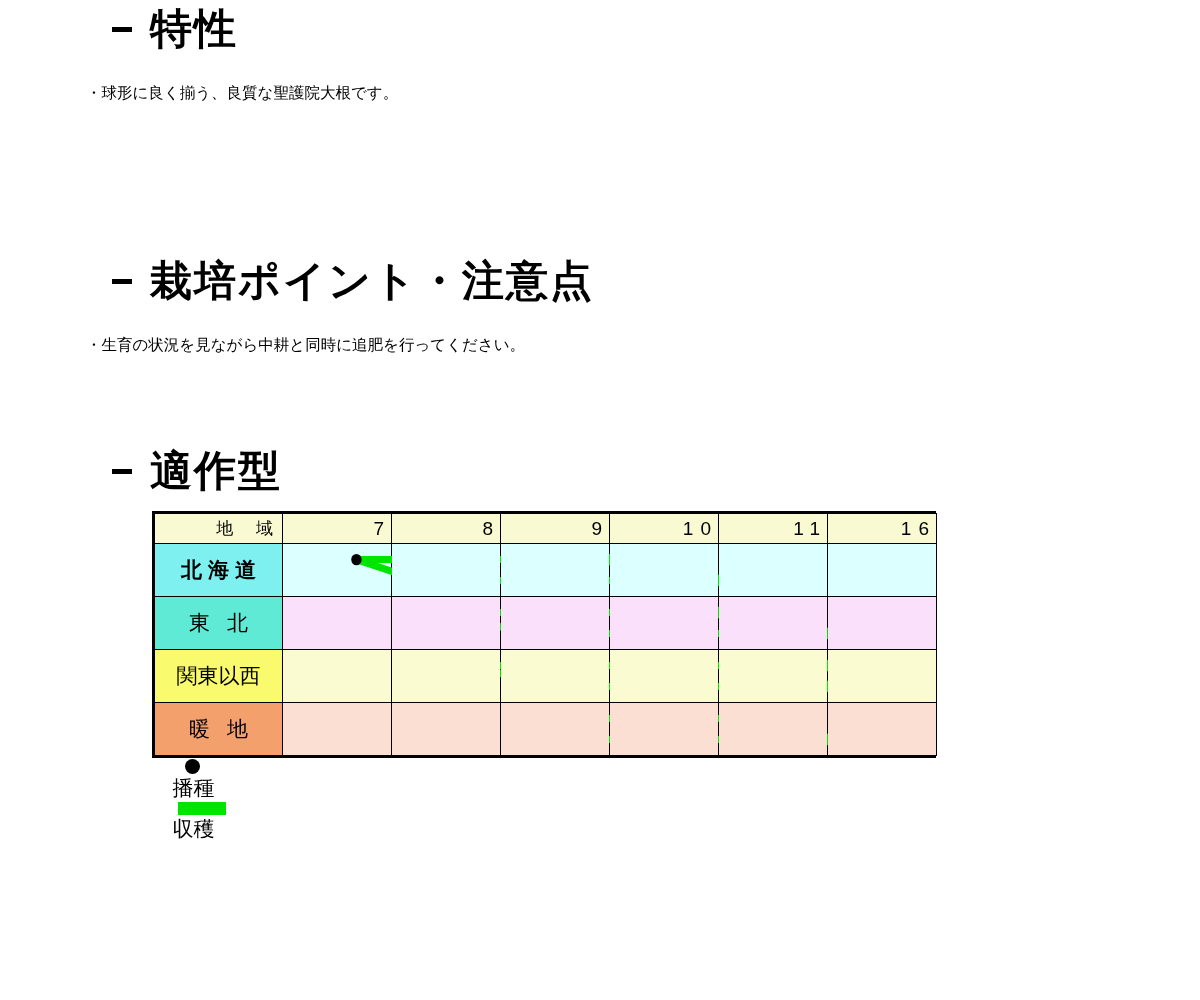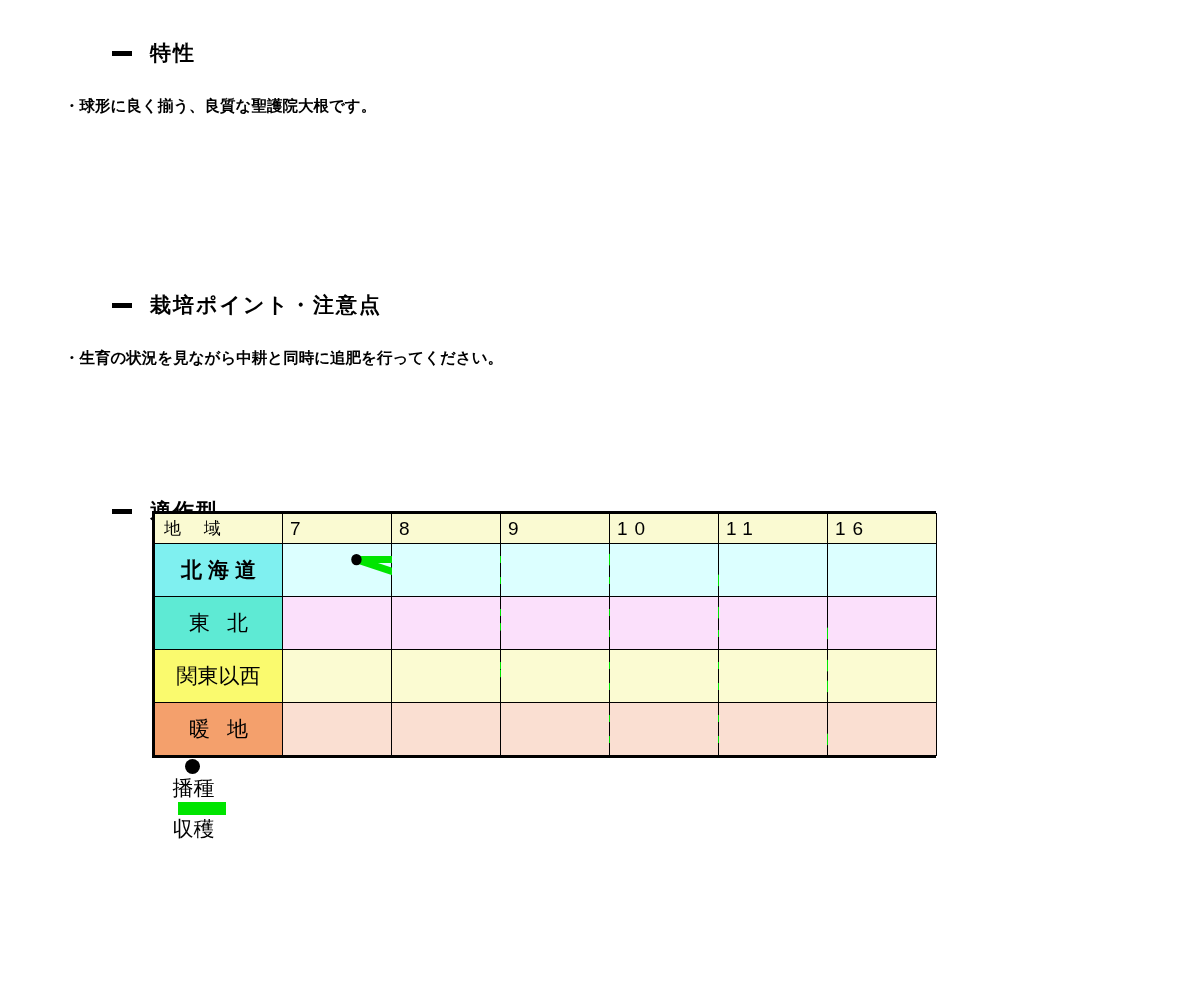--- a/index.html
+++ b/index.html
@@ -19,44 +19,42 @@
   
   .section {
     position: absolute;
     left: 0;
     width: 1200px;
   }
   .heading {
     display: flex;
     align-items: center;
     margin-left: 112px;
-    font-family: Liberation Serif, serif;
+    font-family: Liberation Sans, sans-serif;
     font-weight: bold;
-    font-size: 21px;
+    font-size: 42px;
     line-height: 1.1;
     letter-spacing: 2px;
-    margin-top: 36px;
   }
   .heading-dash {
     display: inline-block;
     width: 20px;
     height: 5px;
     background: #000;
     margin-right: 18px;
     flex: none;
   }
   .heading-text {
     white-space: nowrap;
   }
 
   
   .bullets {
-    margin-left: 64px;
+    margin-left: 86px;
     margin-top: 34px;
-    font-weight: bold;
   }
   .bullet-line {
     font-size: 15.5px;
     line-height: 1.0;
     margin-bottom: 19px;
     white-space: nowrap;
     font-family: "DejaVu Sans", "Liberation Sans", sans-serif;
   }
 
   
@@ -82,21 +80,21 @@
   .col-month  { width: 109px; }
 
   thead th {
     height: 29px;
     background: #fafad2;
     font-family: "Liberation Sans", "DejaVu Sans", sans-serif;
     font-size: 19px;
     font-weight: normal;
     letter-spacing: 7px;
     text-indent: 7px;
-    text-align: left;
+    text-align: right;
     vertical-align: middle;
   }
   thead th.region-head {
     font-size: 17px;
     letter-spacing: 9px;
     text-indent: 9px;
   }
 
   tbody tr { height: 53px; }
   td.region-label {
@@ -182,21 +180,21 @@
 <div class="section" style="top:258px;">
   <div class="heading">
     <span class="heading-dash"></span>
     <span class="heading-text">栽培ポイント・注意点</span>
   </div>
   <div class="bullets">
     <div class="bullet-line">・生育の状況を見ながら中耕と同時に追肥を行ってください。</div>
   </div>
 </div>
 
-<div class="section" style="top:464px;">
+<div class="section" style="top:448px;">
   <div class="heading">
     <span class="heading-dash"></span>
     <span class="heading-text">適作型</span>
   </div>
 </div>
 
 <div id="crop-calendar">
   <table class="cal">
     <colgroup>
       <col class="col-region">

